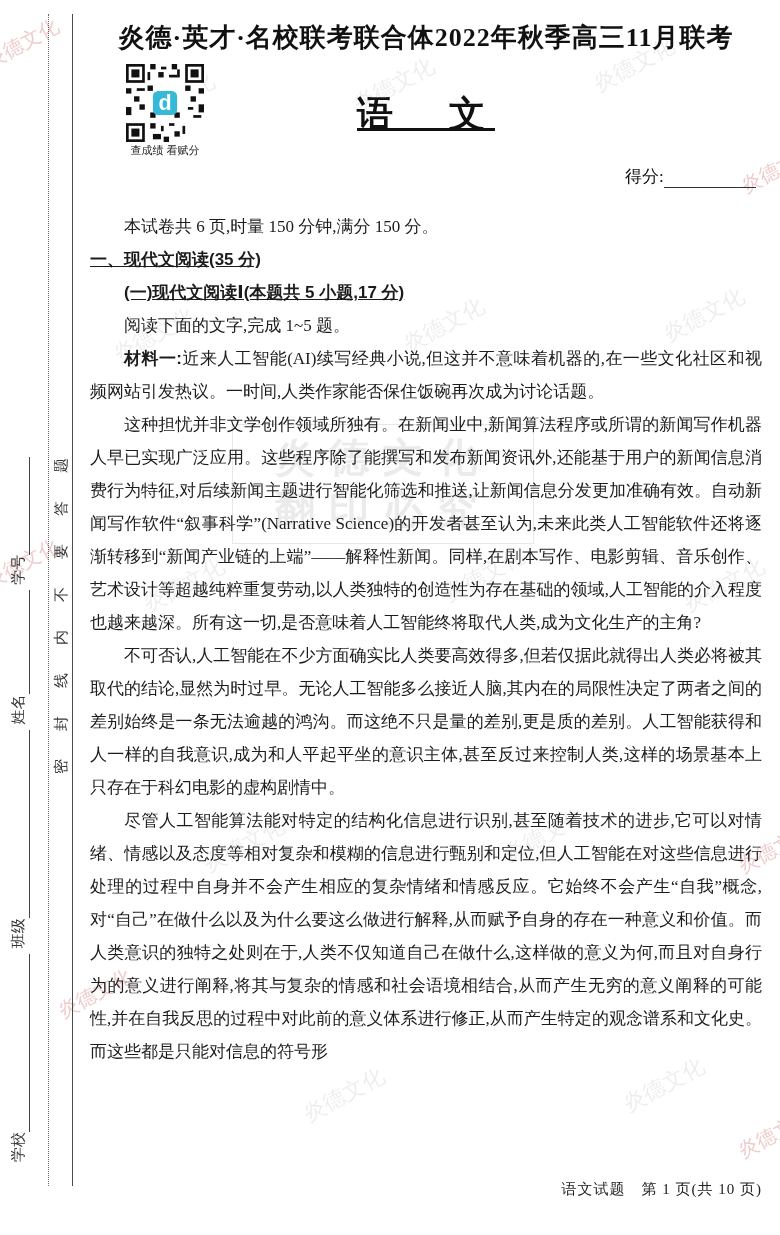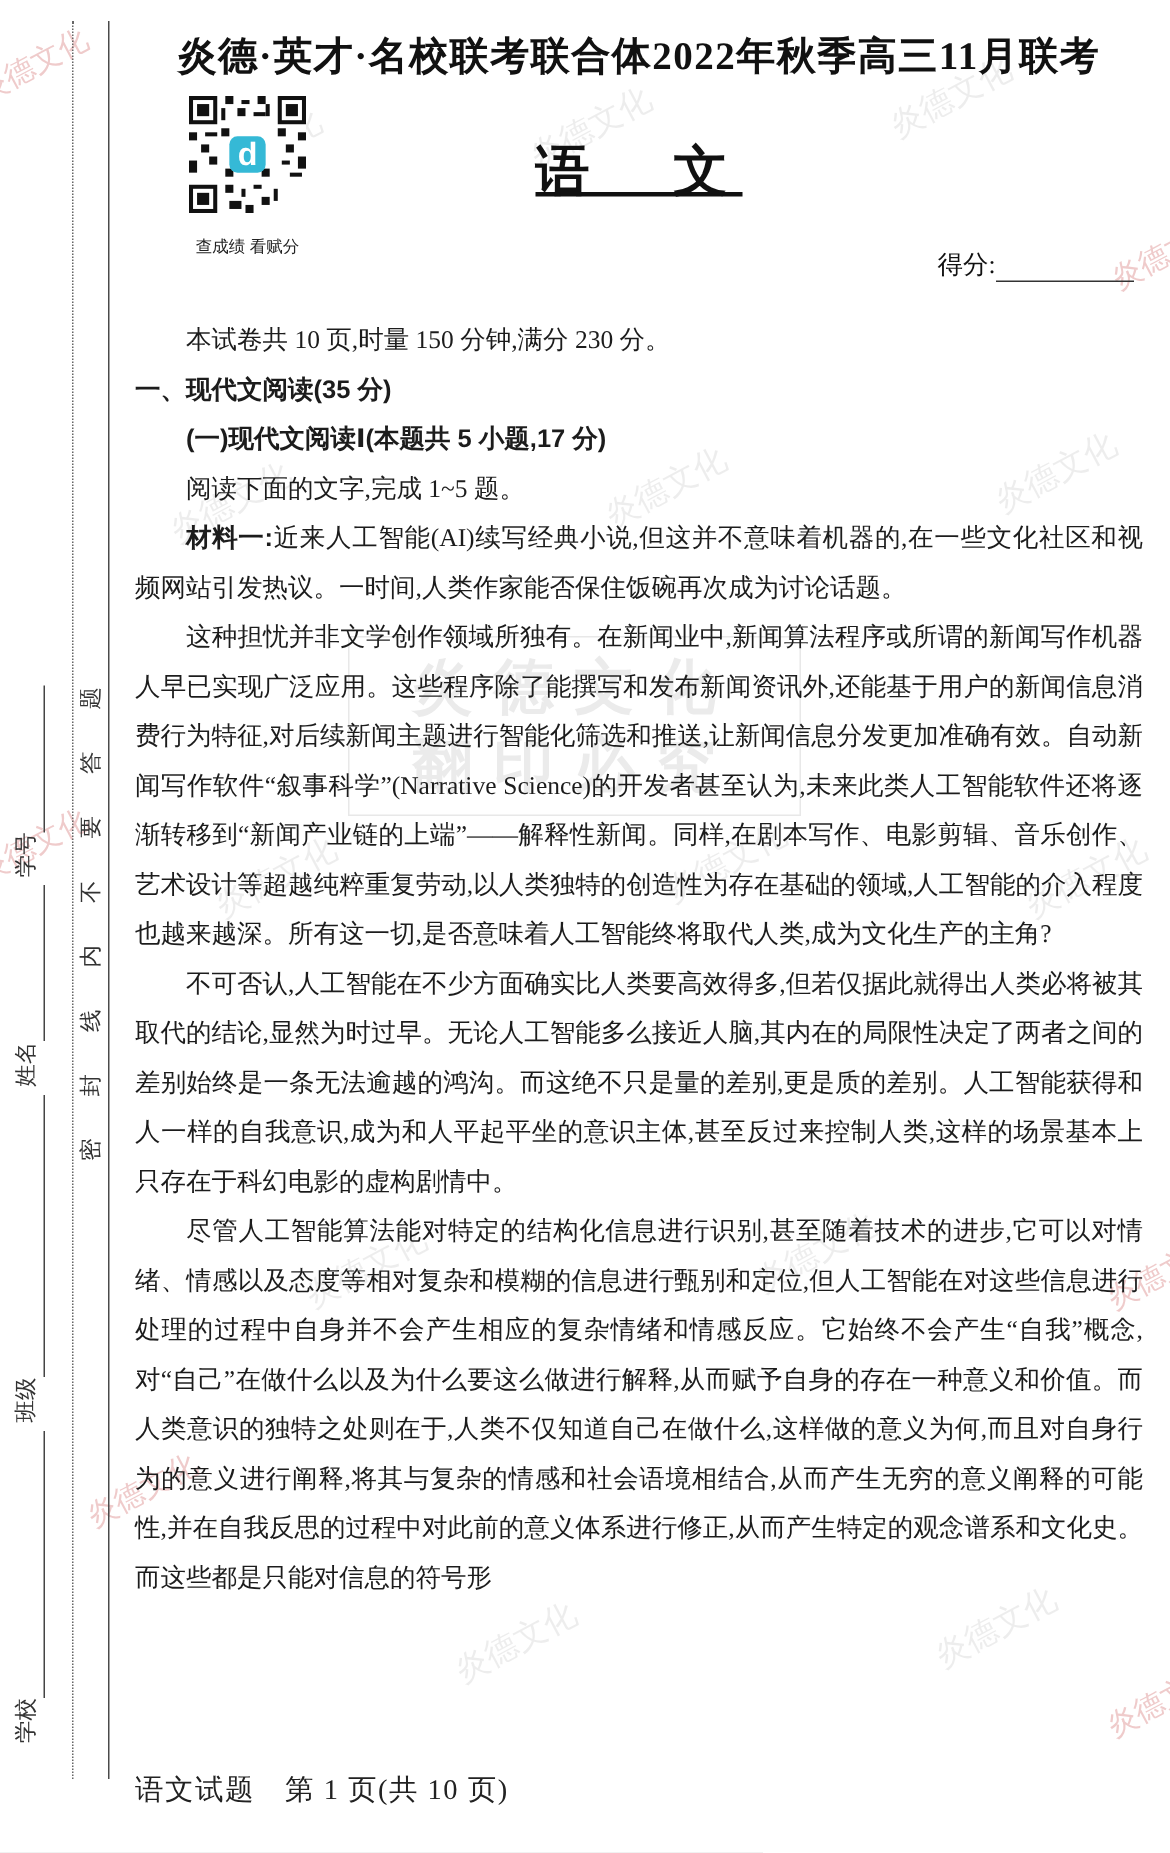--- a/index.html
+++ b/index.html
@@ -40,43 +40,43 @@
     white-space:nowrap;font-size:15px;line-height:22px;letter-spacing:28px;color:#333;
   }
   .exam-title{
     position:absolute;left:90px;top:20px;width:672px;
     text-align:center;font-size:26px;font-weight:bold;
     letter-spacing:1px;color:#111;
     font-family:"Liberation Serif","DejaVu Serif",serif;
   }
   .qr-block{position:absolute;left:122px;top:64px;width:86px;text-align:center;}
   .qr-block svg{display:block;width:78px;height:78px;margin:0 auto;}
-  .qr-caption{font-size:11px;color:#222;margin-top:15px;white-space:nowrap;
+  .qr-caption{font-size:11px;color:#222;margin-top:1px;white-space:nowrap;
       font-family:"Liberation Sans","DejaVu Sans",sans-serif;}
   .subject-title{
     position:absolute;left:90px;top:90px;width:672px;text-align:center;
     font-size:36px;font-weight:bold;letter-spacing:10px;color:#111;
     font-family:"Liberation Sans","DejaVu Sans",sans-serif;
     text-decoration:underline;
   }
   .score-row{position:absolute;left:625px;top:165px;font-size:17px;color:#111;}
   .score-row .sline{display:inline-block;width:92px;border-bottom:1px solid #333;height:17px;vertical-align:bottom;}
   
   .body-text{
     position:absolute;left:90px;top:210px;width:672px;
     font-size:17px;line-height:33px;text-align:justify;color:#1c1c1c;
   }
   .body-text p{margin:0;text-indent:2em;}
-  .heading{font-family:"Liberation Sans","DejaVu Sans",sans-serif;font-weight:bold;}
+  .heading{font-family:"Liberation Sans","DejaVu Sans",sans-serif;font-weight:bold;text-decoration:underline;}
   p.sec{text-indent:0;}
   .lead{font-family:"Liberation Sans","DejaVu Sans",sans-serif;font-weight:bold;margin-top:48px;}
   
   .footer{
-    position:absolute;left:90px;top:1180px;width:672px;text-align:left;
-    font-size:19px;color:#222;letter-spacing:1px;
+    position:absolute;left:90px;top:1180px;width:672px;text-align:right;
+    font-size:15px;color:#222;letter-spacing:1px;
   }
 </style>
 </head>
 <body>
 
 <div class="page">
 
   <span class="wm" style="left:130px;top:85px">炎德文化</span>
   <span class="wm" style="left:350px;top:70px">炎德文化</span>
   <span class="wm" style="left:590px;top:50px">炎德文化</span>
@@ -172,21 +172,21 @@
     <div class="qr-caption">查成绩 看赋分</div>
   </div>
 
   <div class="subject-title">语　文</div>
 
   <div class="score-row">
     <span>得分:</span><span class="sline"></span>
   </div>
 
   <div class="body-text">
-    <p>本试卷共 10 页,时量 150 分钟,满分 230 分。</p>
+    <p>本试卷共 6 页,时量 150 分钟,满分 150 分。</p>
     <p class="sec heading">一、现代文阅读(35 分)</p>
     <p class="heading">(一)现代文阅读Ⅰ(本题共 5 小题,17 分)</p>
     <p>阅读下面的文字,完成 1~5 题。</p>
     <p><span class="lead">材料一:</span><span>近来人工智能(AI)续写经典小说,但这并不意味着机器的,在一些文化社区和视频网站引发热议。一时间,人类作家能否保住饭碗再次成为讨论话题。</span></p>
     <p>这种担忧并非文学创作领域所独有。在新闻业中,新闻算法程序或所谓的新闻写作机器人早已实现广泛应用。这些程序除了能撰写和发布新闻资讯外,还能基于用户的新闻信息消费行为特征,对后续新闻主题进行智能化筛选和推送,让新闻信息分发更加准确有效。自动新闻写作软件“叙事科学”(Narrative Science)的开发者甚至认为,未来此类人工智能软件还将逐渐转移到“新闻产业链的上端”——解释性新闻。同样,在剧本写作、电影剪辑、音乐创作、艺术设计等超越纯粹重复劳动,以人类独特的创造性为存在基础的领域,人工智能的介入程度也越来越深。所有这一切,是否意味着人工智能终将取代人类,成为文化生产的主角?</p>
     <p>不可否认,人工智能在不少方面确实比人类要高效得多,但若仅据此就得出人类必将被其取代的结论,显然为时过早。无论人工智能多么接近人脑,其内在的局限性决定了两者之间的差别始终是一条无法逾越的鸿沟。而这绝不只是量的差别,更是质的差别。人工智能获得和人一样的自我意识,成为和人平起平坐的意识主体,甚至反过来控制人类,这样的场景基本上只存在于科幻电影的虚构剧情中。</p>
     <p>尽管人工智能算法能对特定的结构化信息进行识别,甚至随着技术的进步,它可以对情绪、情感以及态度等相对复杂和模糊的信息进行甄别和定位,但人工智能在对这些信息进行处理的过程中自身并不会产生相应的复杂情绪和情感反应。它始终不会产生“自我”概念,对“自己”在做什么以及为什么要这么做进行解释,从而赋予自身的存在一种意义和价值。而人类意识的独特之处则在于,人类不仅知道自己在做什么,这样做的意义为何,而且对自身行为的意义进行阐释,将其与复杂的情感和社会语境相结合,从而产生无穷的意义阐释的可能性,并在自我反思的过程中对此前的意义体系进行修正,从而产生特定的观念谱系和文化史。而这些都是只能对信息的符号形</p>
   </div>
 
   <div class="footer">语文试题　第 1 页(共 10 页)</div>

